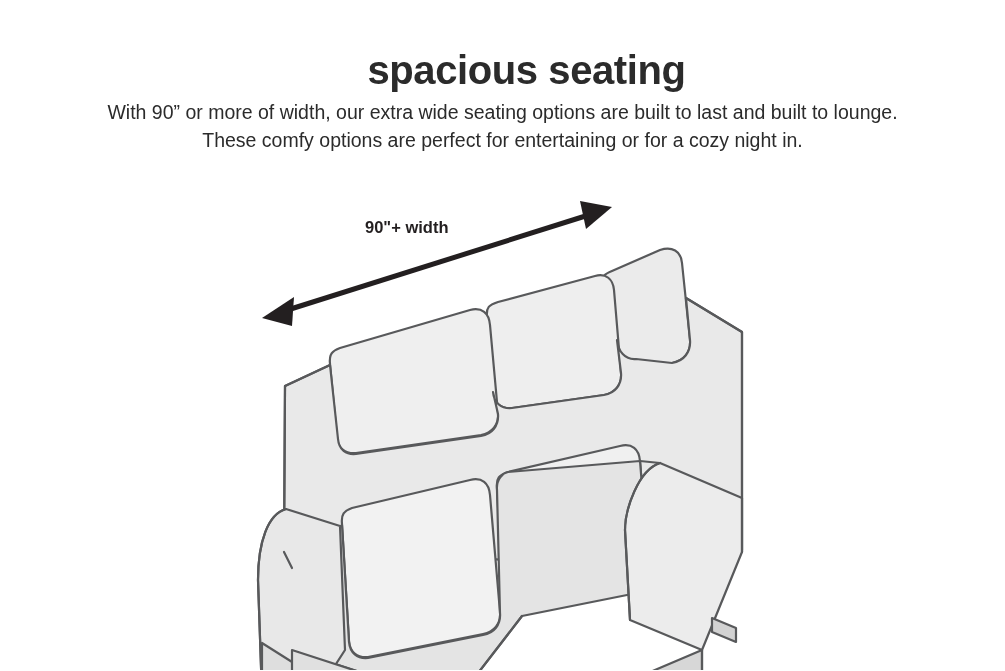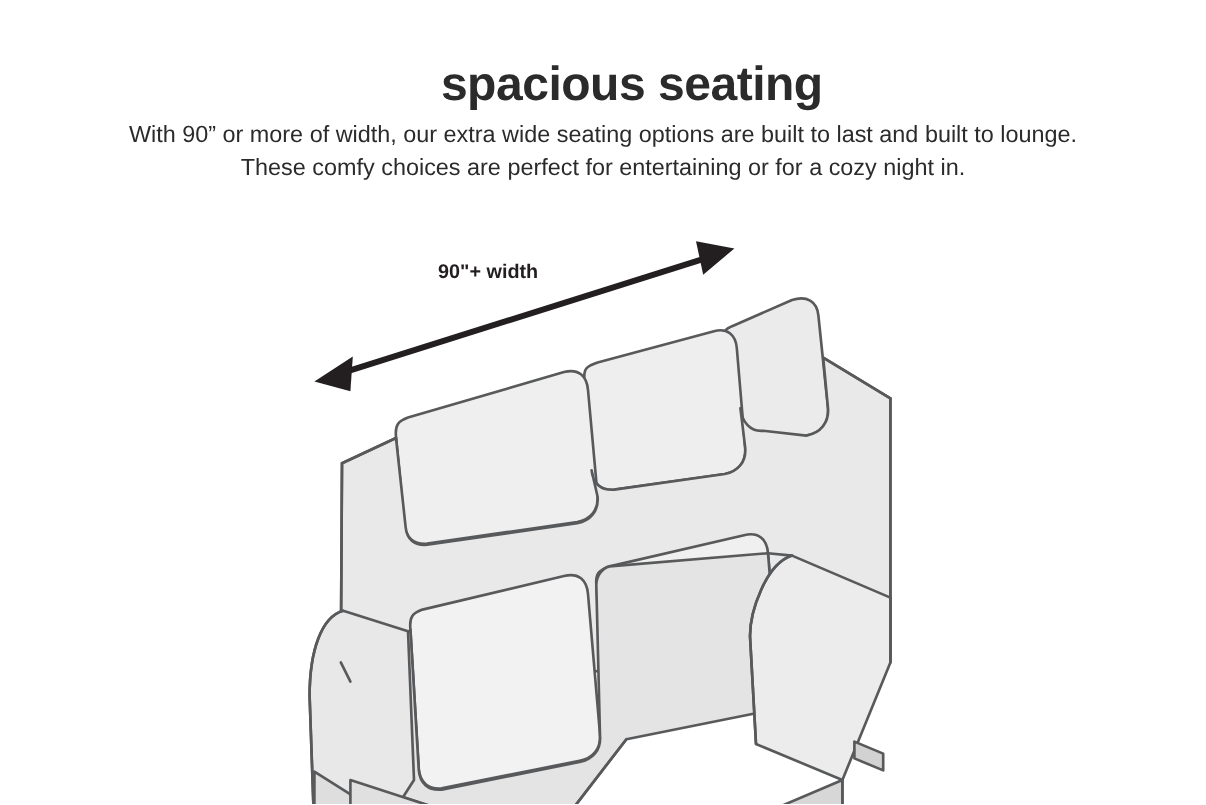--- a/index.html
+++ b/index.html
@@ -68,21 +68,21 @@
 </style>
 </head>
 <body>
 
 <div class="page">
 
   <div class="headline">spacious seating</div>
 
   <div class="subcopy">
     <span class="line">With 90” or more of width, our extra wide seating options are built to last and built to lounge.</span>
-    <span class="line">These comfy choices are perfect for entertaining or for a cozy night in.</span>
+    <span class="line">These comfy options are perfect for entertaining or for a cozy night in.</span>
   </div>
 
   <div class="dim-label">90"+ width</div>
 
   <div class="illustration">
     <svg width="1005" height="490" viewBox="0 0 1005 490" xmlns="http://www.w3.org/2000/svg">
 
       <g>
         <line x1="278" y1="133" x2="595" y2="33" stroke="#231f20" stroke-width="5" stroke-linecap="butt"></line>
         <polygon points="262,138 294,117 292,146" fill="#231f20"></polygon>

